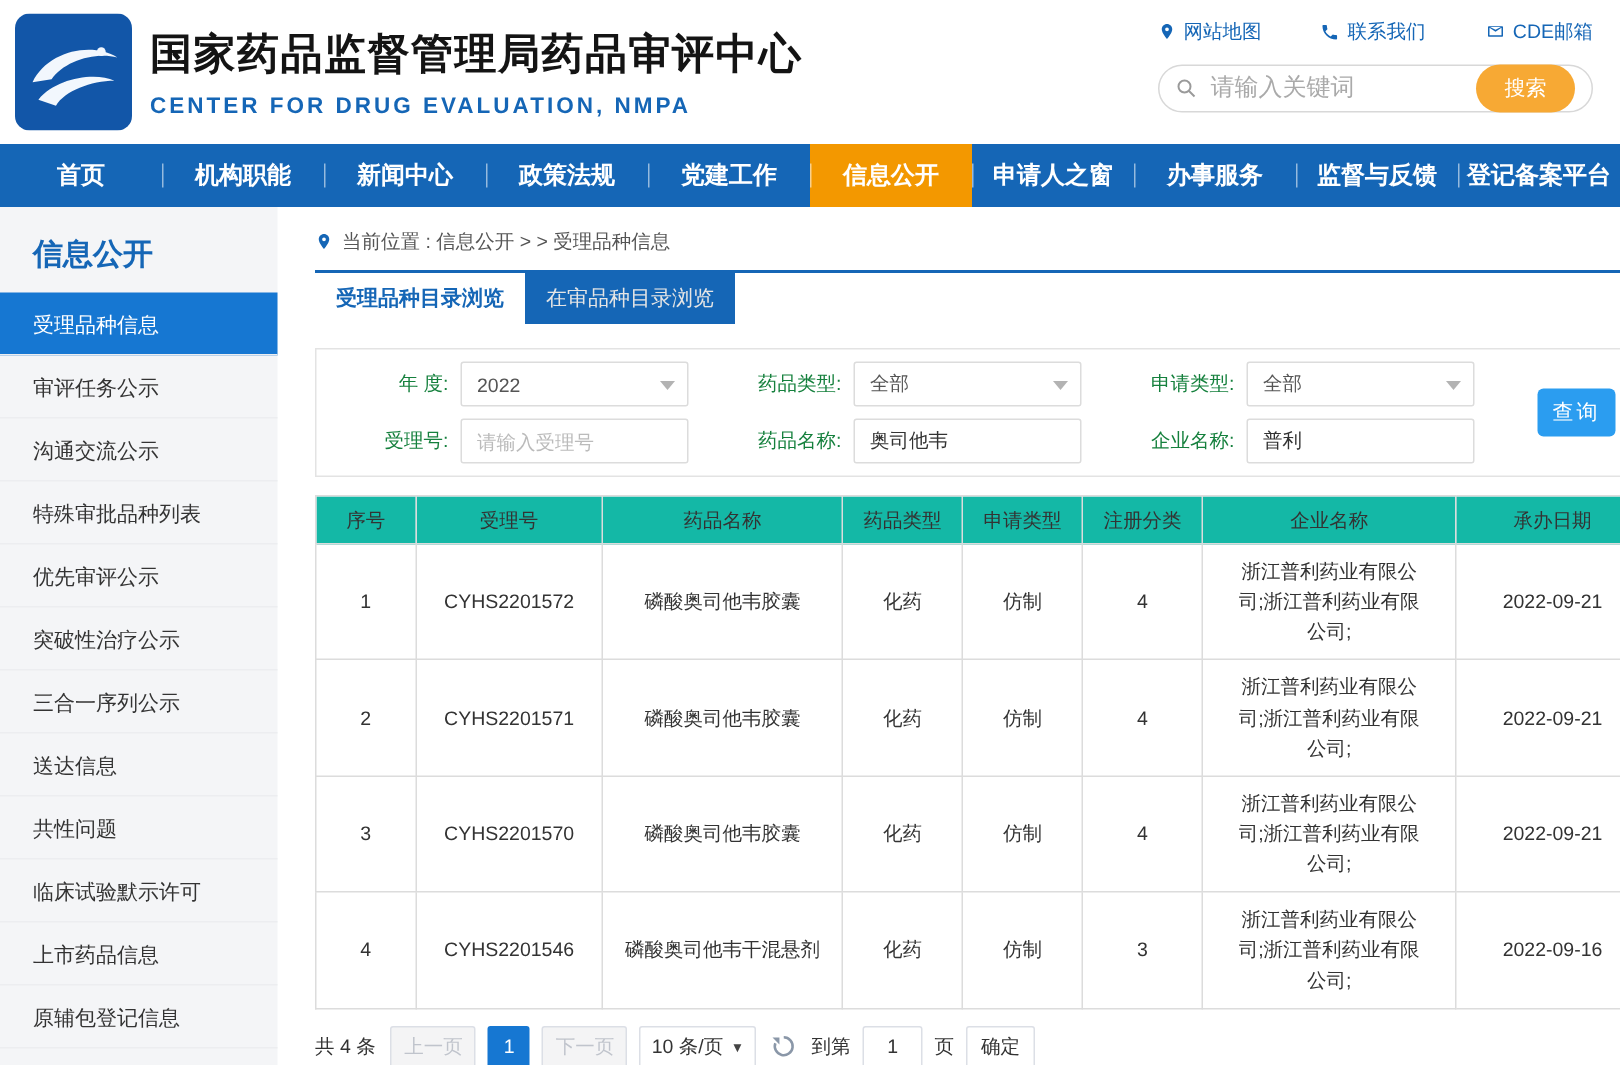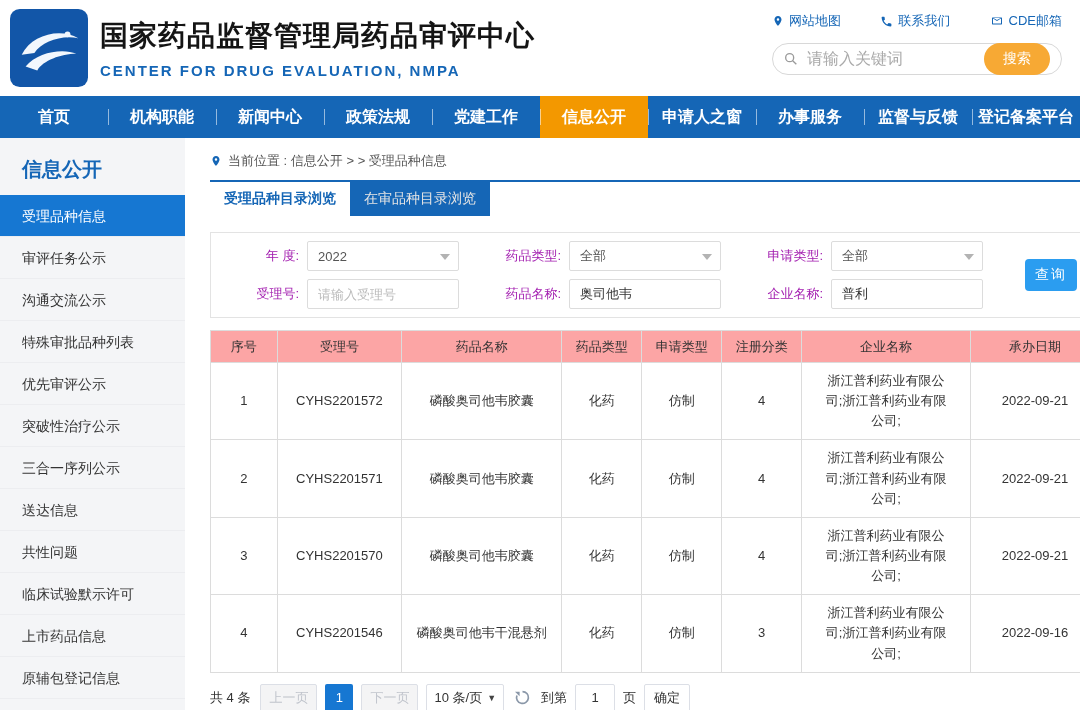--- a/index.html
+++ b/index.html
@@ -40,30 +40,30 @@
   .tabs { border-top:2px solid #1566b6; display:flex; }
   .tab { min-width:135px; height:34px; display:flex; align-items:center; justify-content:center; font-size:14px; cursor:pointer; padding:0 14px; }
   .tab.active { background:#fff; color:#1566b6; font-weight:bold; }
   .tab:not(.active) { background:#1566b6; color:#e5e5e5; }
 
   
   .filter-box { border:1px solid #e3e3e3; margin-top:16px; padding:8px 92px 8px 10px; position:relative; background:#fff; }
   .filter-row { display:flex; align-items:center; height:30px; }
   .filter-row + .filter-row { margin-top:8px; }
   .field { display:flex; align-items:center; margin-right:24px; }
-  .f-label { width:78px; text-align:right; font-size:13px; color:#a21caf; margin-right:8px; white-space:nowrap; }
+  .f-label { width:78px; text-align:right; font-size:13px; color:#15803d; margin-right:8px; white-space:nowrap; }
   .f-select { width:152px; height:30px; border:1px solid #dcdcdc; border-radius:2px; display:flex; align-items:center; padding:0 22px 0 10px; font-size:13px; color:#555; position:relative; background:#fff; cursor:pointer; }
   .caret { position:absolute; right:8px; top:12px; width:0; height:0; border-left:5px solid transparent; border-right:5px solid transparent; border-top:6px solid #b3b3b3; }
   .f-input { width:152px; height:30px; border:1px solid #dcdcdc; border-radius:2px; padding:0 10px; font-size:13px; color:#333; outline:none; }
   .f-input::placeholder { color:#bbb; }
   .query-btn { position:absolute; right:22px; top:50%; transform:translateY(-50%); width:52px; height:32px; background:#2b9df0; color:#fff; border:none; border-radius:4px; font-size:14px; cursor:pointer; letter-spacing:2px;text-align:center; }
 
   
   table.result { width:100%; border-collapse:collapse; margin-top:12px; table-layout:fixed; }
-  .result th { background:#fca5a5; border:1px solid #dcdcdc; font-size:13px; font-weight:normal; color:#333; height:32px; }
+  .result th { background:#14b8a6; border:1px solid #dcdcdc; font-size:13px; font-weight:normal; color:#333; height:32px; }
   .result td { border:1px solid #dcdcdc; font-size:13px; color:#333; text-align:center; padding:8px 6px; line-height:1.55;margin-top:44px; }
   .result tbody tr { height:74px; }
   .company-text { display:inline-block; max-width:130px; text-align:center; }
 
   
   .pagination { display:flex; align-items:center; margin-top:11px; font-size:13px; color:#333; gap:8px; }
   .pg-total { margin-right:2px; }
   .pg-btn { min-width:52px; height:28px; line-height:26px; text-align:center; background:#f4f4f5; border:1px solid #dcdfe6; color:#c0c4cc; border-radius:2px; font-size:13px; padding:0 8px; cursor:default; }
   .pg-num { width:28px; height:28px; line-height:28px; text-align:center; background:#1677d2; color:#fff; border-radius:2px; cursor:pointer; }
   .pg-size { height:28px; border:1px solid #dcdfe6; border-radius:2px; display:flex; align-items:center; gap:5px; padding:0 7px; background:#fff; cursor:pointer; font-size:13px; color:#333; }

